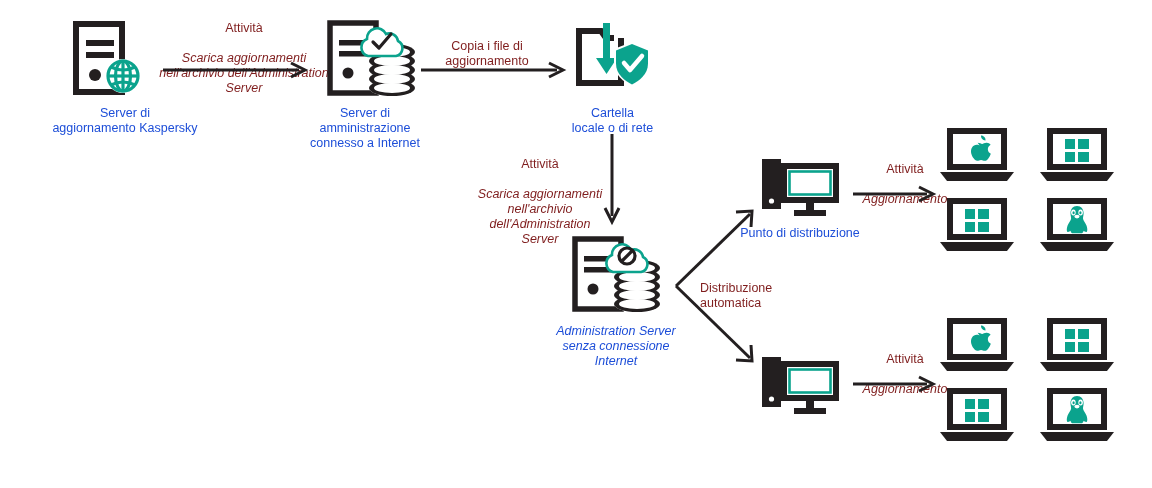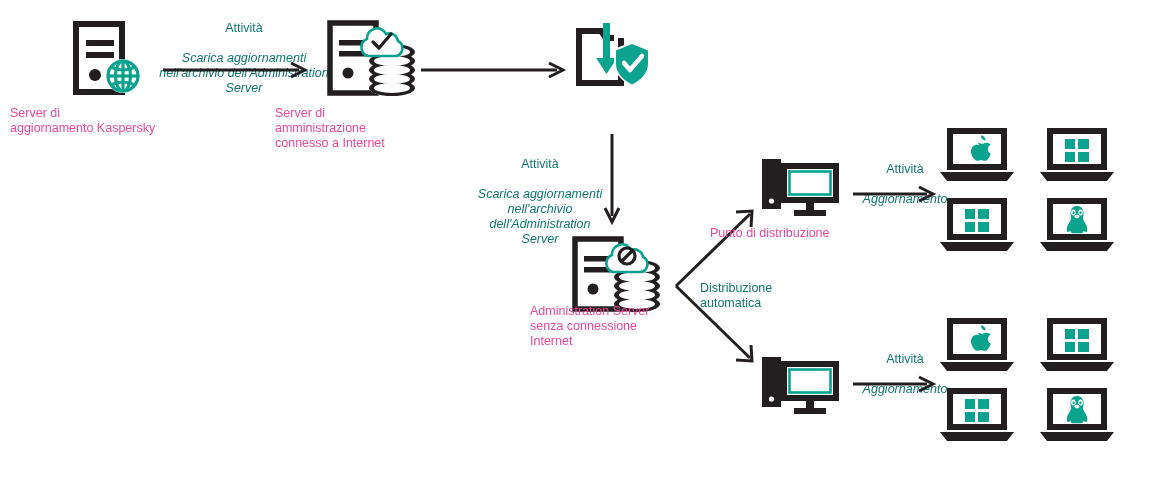--- a/index.html
+++ b/index.html
@@ -4,26 +4,26 @@
 <style>
   html,body{margin:0;padding:0;background:#ffffff;}
   body{
     width:1152px;height:488px;position:relative;overflow:hidden;
     font-family:"Liberation Sans","DejaVu Sans",sans-serif;
     color:#333333;
   }
   .stage{position:absolute;left:0;top:0;width:1152px;height:488px;}
   .node{position:absolute;}
   .caption{
-    position:absolute;text-align:left;font-size:12.5px;line-height:15px;
-    color:#ec4899;white-space:pre-line;
+    position:absolute;text-align:center;font-size:12.5px;line-height:15px;
+    color:#1d4ed8;white-space:pre-line;
   }
   .arrow-label{
     position:absolute;text-align:center;font-size:12.5px;line-height:15px;
-    color:#0f766e;white-space:pre-line;
+    color:#7f1d1d;white-space:pre-line;
   }
   .arrow-label .it{font-style:italic;display:block;}
   .arrow-label .rg{font-style:normal;display:block;}
   svg{display:block;overflow:visible;}
 </style>
 </head>
 <body>
 
 <div class="stage">
 
@@ -86,20 +86,24 @@
       <g>
         <path d="M42 21 a10 10 0 0 1 19 -5 a9 9 0 0 1 12 7 a8 8 0 0 1 -2 15 h-28 a9 9 0 0 1 -1 -17 Z" fill="#ffffff" stroke="#0BA38D" stroke-width="2.6"></path>
         <polyline points="48,24 54,30 66,16" fill="none" stroke="#231f20" stroke-width="3.2" stroke-linecap="round" stroke-linejoin="round"></polyline>
       </g>
     </svg>
   </div>
   <div class="caption" style="left:275px;top:106px;width:180px;">Server di
 amministrazione
 connesso a Internet</div>
 
+  <div class="arrow-label" style="left:412px;top:24px;width:150px;">
+    <span class="rg">Copia i file di
+aggiornamento</span>
+  </div>
   <div class="node" style="left:421px;top:62px;">
     <svg width="150" height="16" viewBox="0 0 150 16">
       <line x1="0" y1="8" x2="136" y2="8" stroke="#231f20" stroke-width="3"></line>
       <polyline points="128,1 142,8 128,15" fill="none" stroke="#231f20" stroke-width="3"></polyline>
     </svg>
   </div>
 
   <div class="node" style="left:572px;top:18px;">
     <svg width="80" height="80" viewBox="0 0 80 80">
       <path d="M42 20 h-8 l-5 -7 h-22 v52 h42 v-45" fill="none" stroke="#231f20" stroke-width="6" stroke-linejoin="miter"></path>
@@ -107,20 +111,22 @@
         <rect x="31" y="5" width="7" height="40"></rect>
         <polygon points="24,40 45,40 34.5,56"></polygon>
       </g>
       <g>
         <path d="M60 24 L78 31 v14 c0 12 -10 19 -18 23 c-8 -4 -18 -11 -18 -23 V31 Z" fill="#ffffff"></path>
         <path d="M60 26 L76 32.5 v13 c0 11 -9 17.5 -16 21 c-7 -3.5 -16 -10 -16 -21 V32.5 Z" fill="#0BA38D"></path>
         <polyline points="52,45 58,52 70,38" fill="none" stroke="#ffffff" stroke-width="4.5" stroke-linecap="round" stroke-linejoin="round"></polyline>
       </g>
     </svg>
   </div>
+  <div class="caption" style="left:540px;top:106px;width:145px;">Cartella
+locale o di rete</div>
 
   <div class="arrow-label" style="left:450px;top:142px;width:180px;">
     <span class="rg">Attività</span>
     <span class="it">Scarica aggiornamenti
 nell'archivio
 dell'Administration
 Server</span>
   </div>
   <div class="node" style="left:604px;top:134px;">
     <svg width="16" height="96" viewBox="0 0 16 96">
@@ -152,21 +158,21 @@
           <ellipse cx="67" cy="70" rx="18" ry="5"></ellipse>
         </g>
       </g>
       <g>
         <path d="M42 21 a10 10 0 0 1 19 -5 a9 9 0 0 1 12 7 a8 8 0 0 1 -2 15 h-28 a9 9 0 0 1 -1 -17 Z" fill="#ffffff" stroke="#0BA38D" stroke-width="2.6"></path>
         <circle cx="57" cy="22" r="8" fill="none" stroke="#231f20" stroke-width="3.2"></circle>
         <line x1="51.5" y1="27.5" x2="62.5" y2="16.5" stroke="#231f20" stroke-width="3.2"></line>
       </g>
     </svg>
   </div>
-  <div class="caption" style="left:530px;top:304px;width:172px;">Administration Server
+  <div class="caption" style="left:530px;top:324px;width:172px;font-style:italic;">Administration Server
 senza connessione
 Internet</div>
 
   <div class="node" style="left:672px;top:200px;">
     <svg width="100" height="172" viewBox="0 0 100 172">
       <line x1="4" y1="86" x2="78" y2="14" stroke="#231f20" stroke-width="3"></line>
       <polyline points="64,12 80,11 79,27" fill="none" stroke="#231f20" stroke-width="3"></polyline>
       <line x1="4" y1="86" x2="78" y2="158" stroke="#231f20" stroke-width="3"></line>
       <polyline points="64,160 80,161 79,145" fill="none" stroke="#231f20" stroke-width="3"></polyline>
     </svg>

